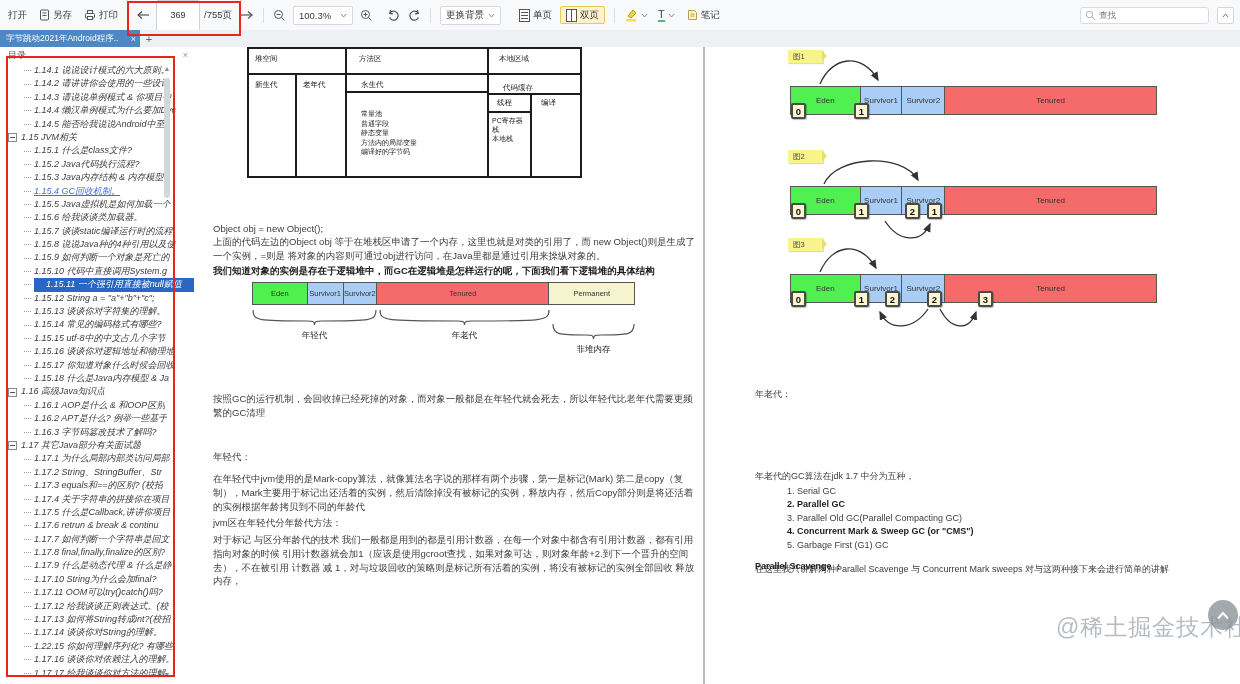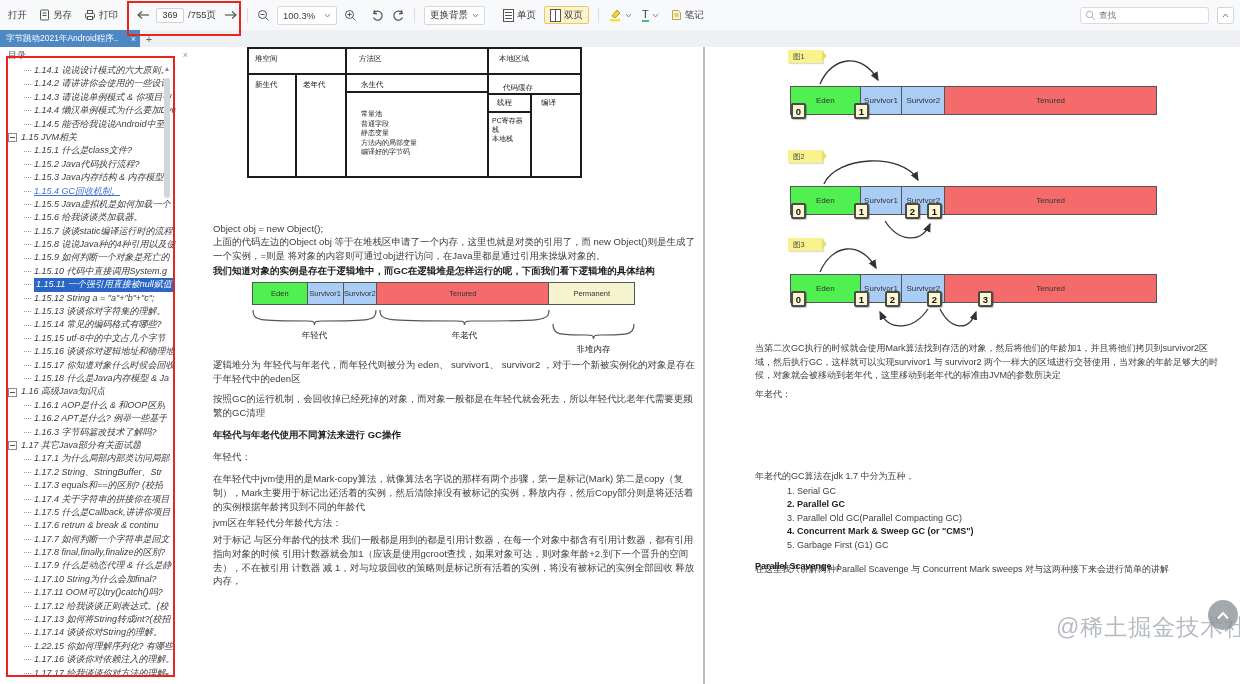--- a/index.html
+++ b/index.html
@@ -6,21 +6,21 @@
 #app{position:relative;width:1240px;height:684px;overflow:hidden;
   font-family:"Liberation Sans","DejaVu Sans",sans-serif;color:#333;background:#fff;}
 
 #toolbar{position:absolute;left:0;top:0;width:1240px;height:30px;background:#f8f9fb;
   border-bottom:1px solid #e4e6e9;display:flex;align-items:center;font-size:9.5px;color:#3b3b3b;}
 .tbtn{display:flex;align-items:center;gap:3px;cursor:default;white-space:nowrap;}
 .tdiv{width:1px;height:15px;background:#ddd;margin:0 9px;}
 .tbox{display:flex;align-items:center;gap:4px;border:1px solid #d5d9de;background:#fff;
   border-radius:2px;padding:1px 5px;height:15px;justify-content:center;}
 #page-input{width:26px;height:13px;border:1px solid #cfd3d8;border-radius:2px;text-align:center;
-  font-size:9px;color:#333;padding:0;background:#fff;font-family:inherit;}
+  font-size:9px;color:#333;padding:8px;background:#fff;font-family:inherit;}
 .yellowbtn{background:#fdf3cf;border:1px solid #e8c95f;border-radius:2px;padding:1px 5px;
   display:flex;align-items:center;gap:3px;height:14px;}
 .plainbtn{padding:1px 5px;display:flex;align-items:center;gap:3px;height:14px;border:1px solid transparent;}
 .pgico{width:9px;height:11px;border:1px solid #555;background:#fff;position:relative;}
 .pgico.dbl:after{content:"";position:absolute;left:4px;top:0;bottom:0;width:1px;background:#555;}
 .pgico.lines:after{content:"";position:absolute;left:1px;right:1px;top:2px;height:1px;background:#555;box-shadow:0 3px 0 #555,0 6px 0 #555;}
 #search-wrap{margin-left:auto;display:flex;align-items:center;}
 #search-input{width:105px;height:15px;border:1px solid #d8dce1;border-radius:3px;background:#fff;
   font-size:8.5px;padding:0 4px 0 18px;color:#444;font-family:inherit;}
 #search-icon{position:absolute;margin-left:5px;pointer-events:none;}
@@ -40,21 +40,21 @@
 #toc-list{position:absolute;left:0;top:17px;right:0;bottom:0;overflow:hidden;font-style:italic;}
 .toc-row{height:13.4px;line-height:13.4px;font-size:9px;color:#3c3c3c;white-space:nowrap;
   overflow:hidden;display:flex;align-items:center;padding-left:24px;}
 .toc-row.parent{padding-left:8px;}
 .dash{display:inline-block;width:7px;border-top:1px dotted #9a9a9a;margin-right:3px;flex:0 0 auto;}
 .expander{display:inline-block;width:7px;height:7px;border:1px solid #8a8a8a;background:#fff;position:relative;
   margin-right:4px;flex:0 0 auto;}
 .expander:after{content:"";position:absolute;left:1px;right:1px;top:3px;height:1px;background:#555;}
 .toc-label{overflow:hidden;text-overflow:clip;}
 .toc-row.link .toc-label{color:#3f6fd0;text-decoration:underline;}
-.toc-row.selected .toc-label{background:#2a66c4;color:#fff;padding:0 2px;}
+.toc-row.selected .toc-label{background:#2a66c4;color:#fff;padding:0 12px;}
 #toc-scrollbar{position:absolute;right:24px;top:17px;width:10px;bottom:4px;}
 #toc-scrollbar .arr{position:absolute;left:0;width:10px;height:10px;color:#888;font-size:7px;text-align:center;line-height:10px;}
 #toc-thumb{position:absolute;left:2px;top:14px;width:6px;height:120px;background:#d3d6da;border-radius:3px;}
 
 .anno{position:absolute;border:2px solid #e8251c;pointer-events:none;z-index:60;}
 
 #main{position:absolute;left:196px;top:47px;right:0;bottom:0;background:#fff;overflow:hidden;}
 #page-divider{position:absolute;left:507px;top:-14px;bottom:0;width:2px;background:#b9bcbf;}
 .lp-text{position:absolute;left:17px;width:486px;font-size:9.5px;line-height:13.8px;color:#3d3d3d;}
 .rp-text{position:absolute;left:559px;width:468px;font-size:9px;line-height:13.6px;color:#3d3d3d;}
@@ -501,23 +501,21 @@
         <svg class="bracesvg" width="171" height="18" style="left: 183px; top: 262px;">
           <path d="M1,1 C1,12 7,12 78.5,12 C83.5,12 85.5,12 85.5,16 C85.5,12 87.5,12 92.5,12 C164,12 170,12 170,1" fill="none" stroke="#555" stroke-width="1.2"></path>
         </svg>
         <div class="bracelabel" style="left: 268.5px; top: 283px;">年老代</div>
         <svg class="bracesvg" width="83" height="18" style="left: 356px; top: 276px;">
           <path d="M1,1 C1,12 7,12 34.5,12 C39.5,12 41.5,12 41.5,16 C41.5,12 43.5,12 48.5,12 C76,12 82,12 82,1" fill="none" stroke="#555" stroke-width="1.2"></path>
         </svg>
         <div class="bracelabel" style="left: 397.5px; top: 297px;">非堆内存</div>
       </div>
 
-    <div class="lp-text" style="top:311px">逻辑堆分为 年轻代与年老代，而年轻代则被分为 eden、 survivor1、 survivor2 ，对于一个新被实例化的对象是存在于年轻代中的eden区</div>
     <div class="lp-text" style="top:345px">按照GC的运行机制，会回收掉已经死掉的对象，而对象一般都是在年轻代就会死去，所以年轻代比老年代需要更频繁的GC清理</div>
-    <div class="lp-text boldtext" style="top:381px">年轻代与年老代使用不同算法来进行 GC操作</div>
     <div class="lp-text" style="top:403px">年轻代：</div>
     <div class="lp-text" style="top:425px">在年轻代中jvm使用的是Mark-copy算法，就像算法名字说的那样有两个步骤，第一是标记(Mark) 第二是copy（复制），Mark主要用于标记出还活着的实例，然后清除掉没有被标记的实例，释放内存，然后Copy部分则是将还活着的实例根据年龄拷贝到不同的年龄代</div>
     <div class="lp-text" style="top:469px">jvm区在年轻代分年龄代方法：</div>
     <div class="lp-text" style="top:486px">对于标记 与区分年龄代的技术 我们一般都是用到的都是引用计数器，在每一个对象中都含有引用计数器，都有引用指向对象的时候 引用计数器就会加1（应该是使用gcroot查找，如果对象可达，则对象年龄+2.到下一个晋升的空间去），不在被引用 计数器 减 1，对与垃圾回收的策略则是标记所有活着的实例，将没有被标记的实例全部回收 释放内存，</div>
 
     <div id="figures">
         <div class="figure" style="top: 3px;">
           <div class="sticky">图1</div>
           <svg class="arcsvg" width="370" height="36" style="top: 0px;">
             <path d="M30,34 C42,6 72,2 88,30" fill="none" stroke="#333" stroke-width="1.3" marker-end="url(#ah)"></path>
@@ -566,21 +564,20 @@
           <div class="tag" style="left: 97px; top: 53px;">2</div>
           <div class="tag" style="left: 139px; top: 53px;">2</div>
           <div class="tag" style="left: 190px; top: 53px;">3</div>
           <svg class="arcsvg" width="370" height="28" style="top: 68px;">
             <path d="M138,3 C123.6,24 99.6,26 90,6" fill="none" stroke="#333" stroke-width="1.3" marker-end="url(#ah)"></path>
             <path d="M150,3 C160.8,24 178.8,26 186,6" fill="none" stroke="#333" stroke-width="1.3" marker-end="url(#ah)"></path>
           </svg>
         </div>
       </div>
 
-    <div class="rp-text" style="top:295px">当第二次GC执行的时候就会使用Mark算法找到存活的对象，然后将他们的年龄加1，并且将他们拷贝到survivor2区域，然后执行GC，这样就可以实现survivor1 与 survivor2 两个一样大的区域进行交替使用，当对象的年龄足够大的时候，对象就会被移动到老年代，这里移动到老年代的标准由JVM的参数所决定</div>
     <div class="rp-text" style="top:341px">年老代：</div>
     <div class="rp-text" style="top:423px">年老代的GC算法在jdk 1.7 中分为五种，</div>
     <ol id="gc-list" class="rp-text" style="top:438px;left:585px;margin:0;padding-left:16px">
         <li style="line-height: 13.4px;">Serial GC</li>
         <li class="boldtext" style="line-height: 13.4px;">Parallel GC</li>
         <li style="line-height: 13.4px;">Parallel Old GC(Parallel Compacting GC)</li>
         <li class="boldtext" style="line-height: 13.4px;">Concurrent Mark &amp; Sweep GC (or "CMS")</li>
         <li style="line-height: 13.4px;">Garbage First (G1) GC</li>
       </ol>
     <div class="rp-text" style="top:516px">在这里我只讲解两种Parallel Scavenge 与 Concurrent Mark sweeps 对与这两种接下来会进行简单的讲解</div>

